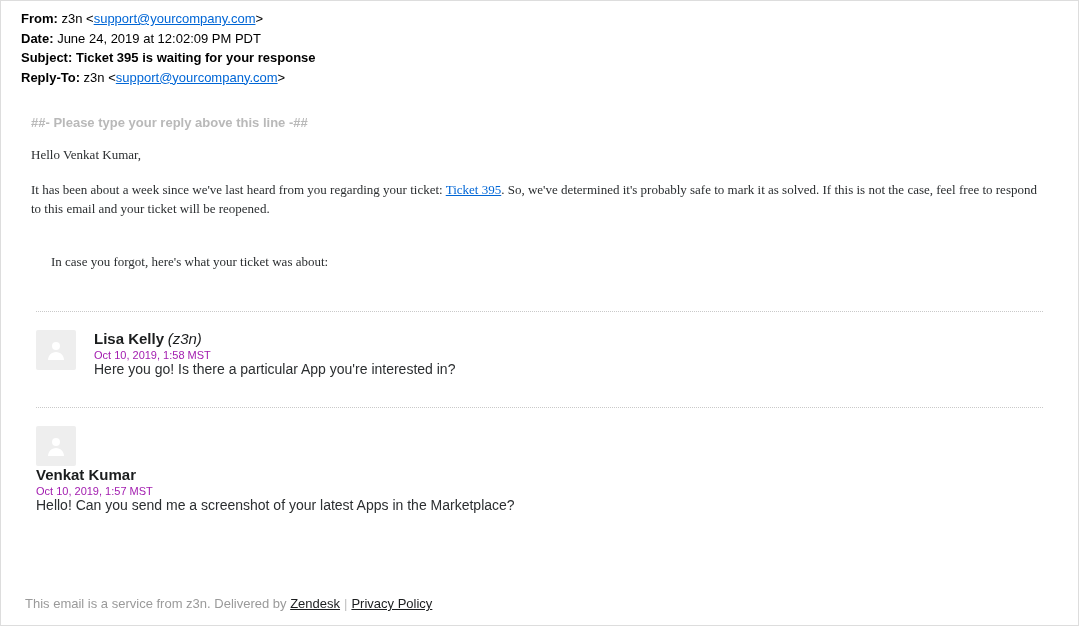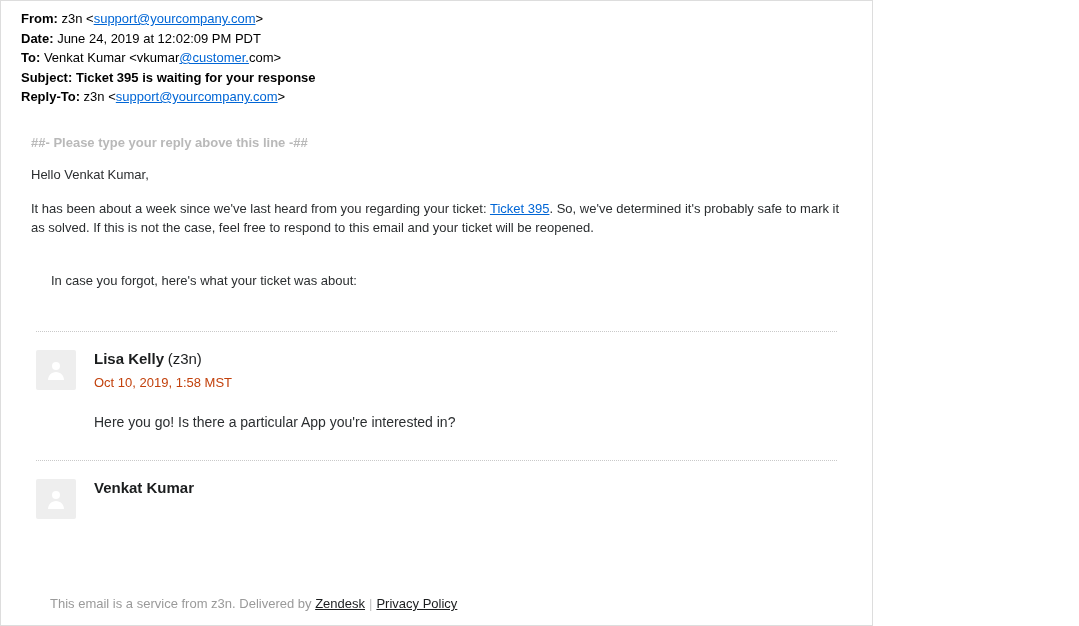--- a/index.html
+++ b/index.html
@@ -4,56 +4,56 @@
 <style>
   * { box-sizing: border-box; }
   body {
     margin: 0;
     font-family: -apple-system, BlinkMacSystemFont, "Segoe UI", Helvetica, Arial, sans-serif;
     font-size: 13px;
     color: #000;
     background: #fff;
   }
   .container {
-    width: 873px;
+    width: 1079px;
     height: 626px;
     border: 1px solid #ddd;
     padding: 8px 20px 14px 20px;
     position: relative;
   }
   .headers { line-height: 1.5; }
   .headers .row { margin-bottom: 0; }
   .headers b { font-weight: 700; }
   a.link { color: #0066d6; text-decoration: underline; }
   .reply-hint {
     color: #b9b9b9;
     font-family: "Lucida Grande", "Lucida Sans Unicode", "Lucida Sans", Verdana, Tahoma, sans-serif;
     font-size: 13px;
     margin: 28px 0 16px 10px;
     font-weight: bold;
   }
   .body-text {
-    font-family: Liberation Sans, sans-serif;
+    font-family: Liberation Serif, serif;
     font-size: 13px;
     color: #2b2e30;
     line-height: 1.45;
     margin: 0 10px;
   }
   .body-text p { margin: 0 0 16px 0; }
   .body-text .spaced { margin-top: 34px; margin-left: 20px; }
   .thread {
     margin: 40px 15px 0 15px;
     border-top: 1px dotted #c9c9c9;
   }
   .msg {
     display: flex;
     padding: 18px 0 30px 0;
     border-bottom: 1px dotted #c9c9c9;
   }
-  .msg:last-child { border-bottom: none; }
+  .msg:last-child { border-bottom: none; flex-direction: column; }
   .avatar {
     width: 40px;
     height: 40px;
     background: #eee;
     border-radius: 2px;
     margin-right: 18px;
     display: flex;
     align-items: center;
     justify-content: center;
     flex-shrink: 0;
@@ -65,34 +65,34 @@
   .msg-name {
     font-size: 15px;
     font-weight: 700;
     color: #1b1d1e;
     margin-top: 44px;
   }
   .msg-org {
     font-size: 15px;
     font-weight: 400;
     color: #1b1d1e;
+    font-style: italic;
   }
   .msg-time {
-    font-size: 13px;
-    color: #c2410c;
-    margin-top: 8px;
+    font-size: 11px;
+    color: #a21caf;
+    margin-top: 2px;
   }
   .msg-text {
     font-size: 14px;
     color: #2b2e30;
-    margin-top: 24px;
   }
   .footer {
     position: absolute;
-    left: 49px;
+    left: 24px;
     bottom: 14px;
     font-family: "Lucida Grande", "Lucida Sans Unicode", "Lucida Sans", Verdana, Tahoma, sans-serif;
     font-size: 13px;
     color: #9a9a9a;
   }
   .footer a {
     color: #1b1d1e;
     text-decoration: underline;
   }
   .sep { color: #c0c0c0; margin: 0 4px; }
@@ -103,24 +103,20 @@
 <div class="container">
 
   <div class="headers">
     <div class="row">
       <b>From:</b>
       <span> <span>z3n</span><span> &lt;</span><a class="link">support@yourcompany.com</a><span>&gt;</span></span>
     </div>
     <div class="row">
       <b>Date:</b>
       <span>June 24, 2019 at 12:02:09 PM PDT</span>
-    </div>
-    <div class="row">
-      <b>To:</b>
-      <span> <span>Venkat Kumar &lt;vkumar</span><a class="link">@customer.</a><span>com&gt;</span></span>
     </div>
     <div class="row">
       <b>Subject:</b>
       <b>Ticket 395 is waiting for your response</b>
     </div>
     <div class="row">
       <b>Reply-To:</b>
       <span> <span>z3n</span><span> &lt;</span><a class="link">support@yourcompany.com</a><span>&gt;</span></span>
     </div>
   </div>
@@ -159,20 +155,22 @@
         <svg width="24" height="24" viewBox="0 0 24 24" fill="#fff">
           <circle cx="12" cy="8" r="4"></circle>
             <path d="M4 22c0-4.4 3.6-8 8-8s8 3.6 8 8"></path>
         </svg>
       </div>
       <div class="msg-body">
         <div>
           <span class="msg-name">Venkat Kumar</span>
           <span class="msg-org"></span>
         </div>
+        <div class="msg-time">Oct 10, 2019, 1:57 MST</div>
+        <div class="msg-text">Hello! Can you send me a screenshot of your latest Apps in the Marketplace?</div>
       </div>
     </div>
 
   </div>
 
   <div class="footer">
     <span>This email is a service from z3n. Delivered by </span><a>Zendesk</a><span class="sep">|</span><a>Privacy Policy</a>
   </div>
 
 </div>

